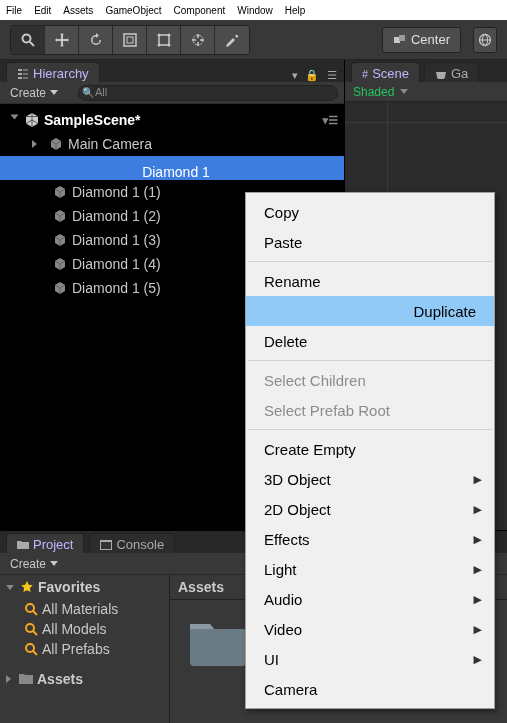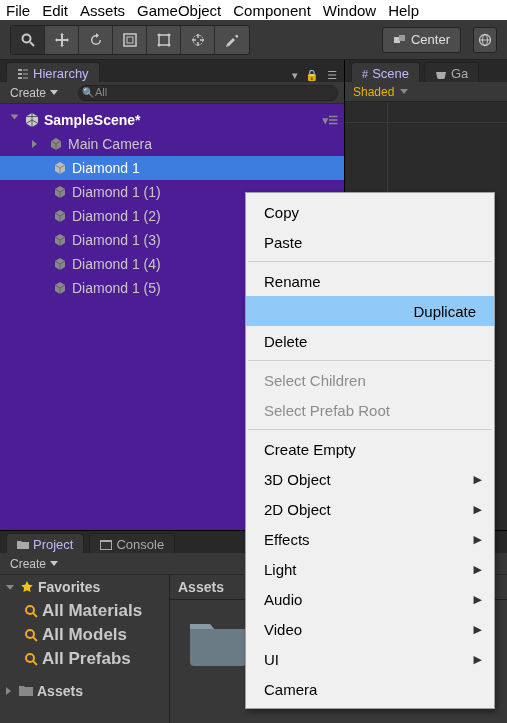--- a/index.html
+++ b/index.html
@@ -1,19 +1,19 @@
 <!DOCTYPE html>
 <html><head>
 <meta charset="utf-8">
 <style>
   * { margin: 0; padding: 0; box-sizing: border-box; font-family: Arial, sans-serif; user-select: none; }
   body { width: 507px; height: 723px; background: #383838; overflow: hidden; position: relative; }
 
   
-  .menubar { background: #fff; height: 20px; display: flex; align-items: center; padding: 0 6px; font-size: 15px; color: #000; }
+  .menubar { background: #fff; height: 20px; display: flex; align-items: center; padding: 0 6px; font-size: 10px; color: #000; }
   .menubar .mitem { margin-right: 12px; cursor: default; }
 
   
   .toolbar { background: #383838; height: 40px; display: flex; align-items: center; padding: 4px 10px; border-bottom: 1px solid #222; gap: 4px; }
   .toolbtn-group { display: flex; background: #4c4c4c; border: 1px solid #222; border-radius: 3px; overflow: hidden; }
   .toolbtn { width: 34px; height: 28px; display: flex; align-items: center; justify-content: center; color: #c8c8c8; border-right: 1px solid #2a2a2a; }
   .toolbtn:last-child { border-right: none; }
   .toolbtn.active { background: #303030; }
   .toolbar .right { margin-left: auto; display: flex; gap: 12px; }
   .pillbtn { background: #4c4c4c; border: 1px solid #222; border-radius: 3px; color: #e0e0e0; font-size: 13px; height: 26px; padding: 0 10px; display: flex; align-items: center; gap: 4px; }
@@ -29,45 +29,45 @@
   .tab.inactive { background: #2c2c2c; color: #aaa; }
   .tabopts { margin-left: auto; display: flex; gap: 2px; padding-right: 4px; color: #aaa; font-size: 11px; }
   .tabopts span { padding: 0 3px; }
 
   
   .panel-toolbar { height: 22px; display: flex; align-items: center; padding: 0 6px; background: #383838; border-bottom: 1px solid #2a2a2a; gap: 16px; }
   .create-btn { color: #c8c8c8; font-size: 12px; display: flex; align-items: center; gap: 4px; padding: 1px 4px; }
   .search { flex: 1; background: #2c2c2c; border: 1px solid #222; border-radius: 10px; height: 16px; color: #888; font-size: 11px; padding: 0 6px 0 16px; position: relative; }
   .search .mag { position: absolute; left: 3px; top: 1px; color: #888; font-size: 10px; }
 
-  .tree { flex: 1; background: #4c1d95; color: #c8c8c8; font-size: 14px; padding-top: 4px; overflow: hidden; }
+  .tree { flex: 1; background: #000000; color: #c8c8c8; font-size: 14px; padding-top: 4px; overflow: hidden; }
   .tree-row { height: 24px; display: flex; align-items: center; padding-left: 8px; gap: 4px; }
   .tree-row.scene { font-weight: bold; color: #fff; }
-  .tree-row.selected { background: #3e7de0; color: #fff; }
+  .tree-row.selected { background: #3e7de0; color: #fff; flex-direction: column; }
   .tree-row .arrow { width: 12px; color: #888; font-size: 10px; }
   .tree-row .arrow.down { transform: rotate(90deg); }
   .tree-row .ind1 { width: 20px; }
   .tree-row .ind2 { width: 40px; }
   .cube-ico { width: 16px; height: 16px; }
   .unity-ico { width: 16px; height: 16px; }
   .row-opts { margin-left: auto; color: #888; font-size: 11px; padding-right: 6px; }
 
   
-  .scene-toolbar { height: 20px; display: flex; align-items: center; padding: 0 8px; color: #eab308; font-size: 12px; border-bottom: 1px solid #222; gap: 4px; }
+  .scene-toolbar { height: 20px; display: flex; align-items: center; padding: 0 8px; color: #22c55e; font-size: 12px; border-bottom: 1px solid #222; gap: 4px; }
   .scene-view { flex: 1; background: #2b2b2b; position: relative; }
   .scene-view .vline { position: absolute; top: 0; bottom: 0; left: 42px; width: 1px; background: #3a3a3a; }
   .scene-view .hline { position: absolute; left: 0; right: 0; top: 20px; height: 1px; background: #3a3a3a; }
 
   
   .bottom-panels { height: 193px; background: #383838; border-top: 1px solid #000; display: flex; flex-direction: column; }
   .bottom-tabbar { height: 22px; background: #282828; display: flex; align-items: flex-end; padding-left: 6px; gap: 1px; }
   .bottom-body { flex: 1; display: flex; }
   .fav-col { width: 170px; border-right: 1px solid #222; }
   .fav-header { color: #ccc; font-size: 14px; font-weight: bold; padding: 4px 6px; display: flex; align-items: center; gap: 4px; }
-  .fav-item { color: #c8c8c8; font-size: 17px; padding: 2px 4px 2px 24px; display: flex; align-items: center; gap: 4px; font-weight: bold; }
+  .fav-item { color: #c8c8c8; font-size: 14px; padding: 2px 4px 2px 24px; display: flex; align-items: center; gap: 4px; }
   .assets-col { flex: 1; }
   .assets-header { color: #ccc; font-size: 14px; font-weight: bold; padding: 4px 8px; border-bottom: 1px solid #222; }
   .folder-thumb { margin: 16px 0 0 16px; width: 64px; height: 52px; }
 
   
   .context-menu { position: absolute; top: 192px; left: 245px; width: 250px; background: #f0f0f0; border: 1px solid #a0a0a0; box-shadow: 2px 3px 6px rgba(0,0,0,0.4); font-size: 15px; color: #000; padding: 4px 0; }
   .cm-item { height: 30px; display: flex; align-items: center; padding: 0 18px; position: relative; }
   .cm-item.highlight { background: #91c9f7; justify-content: flex-end; }
   .cm-item.disabled { color: #8c8c8c; }
   .cm-sep { height: 1px; background: #d0d0d0; margin: 4px 2px; }

